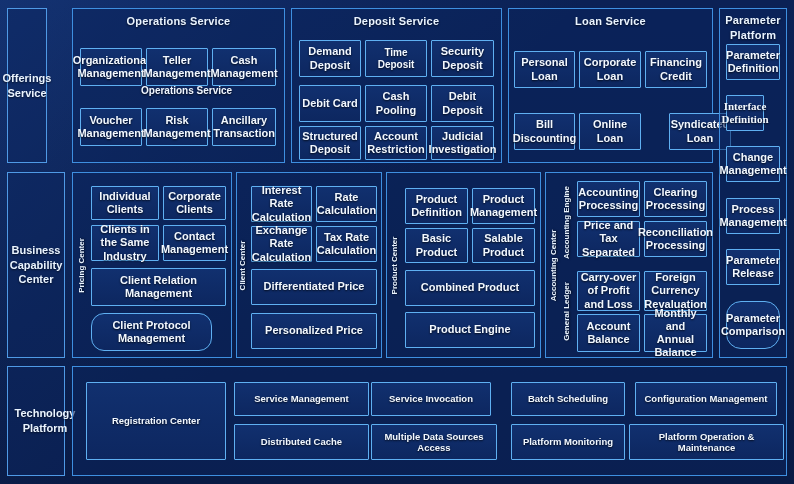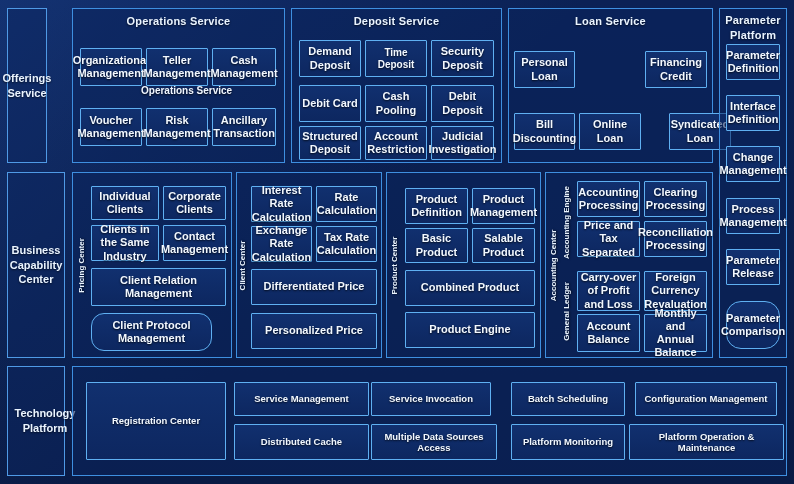--- a/index.html
+++ b/index.html
@@ -107,30 +107,31 @@
   <div class="box md" style="left:365px;top:85px;width:62px;height:37px;">Cash Pooling</div>
   <div class="box md" style="left:431px;top:85px;width:63px;height:37px;">Debit Deposit</div>
   <div class="box md" style="left:299px;top:126px;width:62px;height:34px;">Structured Deposit</div>
   <div class="box md" style="left:365px;top:126px;width:62px;height:34px;">Account Restriction</div>
   <div class="box md" style="left:431px;top:126px;width:63px;height:34px;">Judicial Investigation</div>
 
   <div class="frame" style="left:508px;top:8px;width:205px;height:155px;">
     <div class="grp-title">Loan Service</div>
   </div>
   <div class="box md" style="left:514px;top:51px;width:61px;height:37px;">Personal Loan</div>
+  <div class="box md" style="left:579px;top:51px;width:62px;height:37px;">Corporate Loan</div>
   <div class="box md" style="left:645px;top:51px;width:62px;height:37px;">Financing Credit</div>
   <div class="box md" style="left:514px;top:113px;width:61px;height:37px;">Bill Discounting</div>
   <div class="box md" style="left:579px;top:113px;width:62px;height:37px;">Online Loan</div>
   <div class="box md" style="left:645px;top:113px;width:62px;height:37px;margin-left:24px;">Syndicated Loan</div>
 
   <div class="frame" style="left:719px;top:8px;width:68px;height:350px;"></div>
   <div class="grp-title" style="left:719px;width:68px;top:14px;">Parameter</div>
   <div class="grp-title" style="left:719px;width:68px;top:29px;">Platform</div>
   <div class="box md" style="left:726px;top:44px;width:54px;height:36px;">Parameter Definition</div>
-  <div class="box md" style="left:726px;top:95px;width:54px;height:36px;">Interface Definition</div>
+  <div class="box md" style="left:726px;top:95px;width:38px;height:36px;font-family:Liberation Serif, serif;">Interface Definition</div>
   <div class="box md" style="left:726px;top:146px;width:54px;height:36px;">Change Management</div>
   <div class="box md" style="left:726px;top:198px;width:54px;height:36px;">Process Management</div>
   <div class="box md" style="left:726px;top:249px;width:54px;height:36px;">Parameter Release</div>
   <div class="box md" style="left:726px;top:301px;width:54px;height:48px;border-radius:15px;">Parameter Comparison</div>
 
   <div class="side" style="left:7px;top:172px;width:58px;height:186px;">
     <span>Business Capability Center</span>
   </div>
 
   <div class="frame" style="left:72px;top:172px;width:160px;height:186px;"></div>

